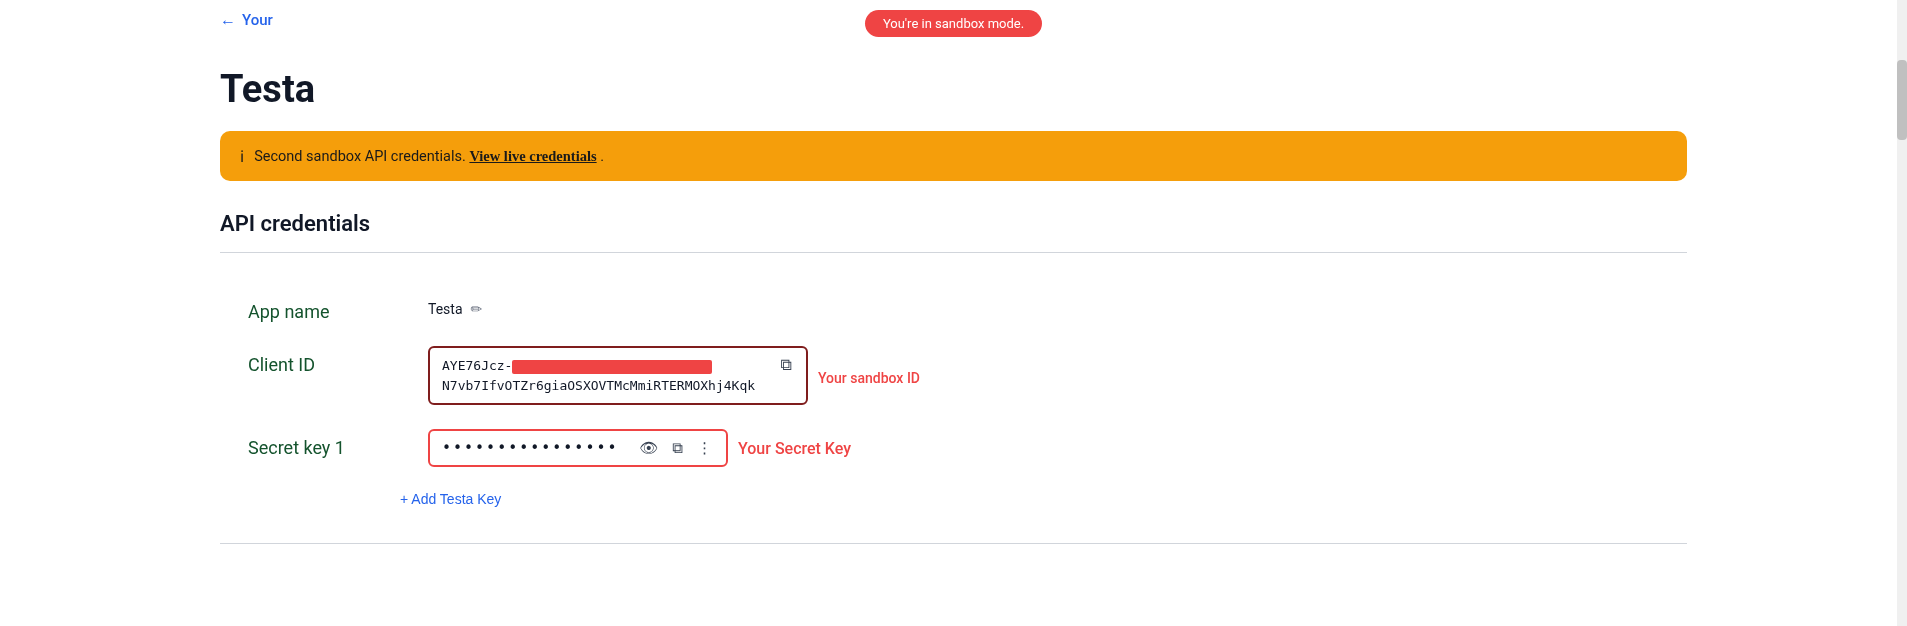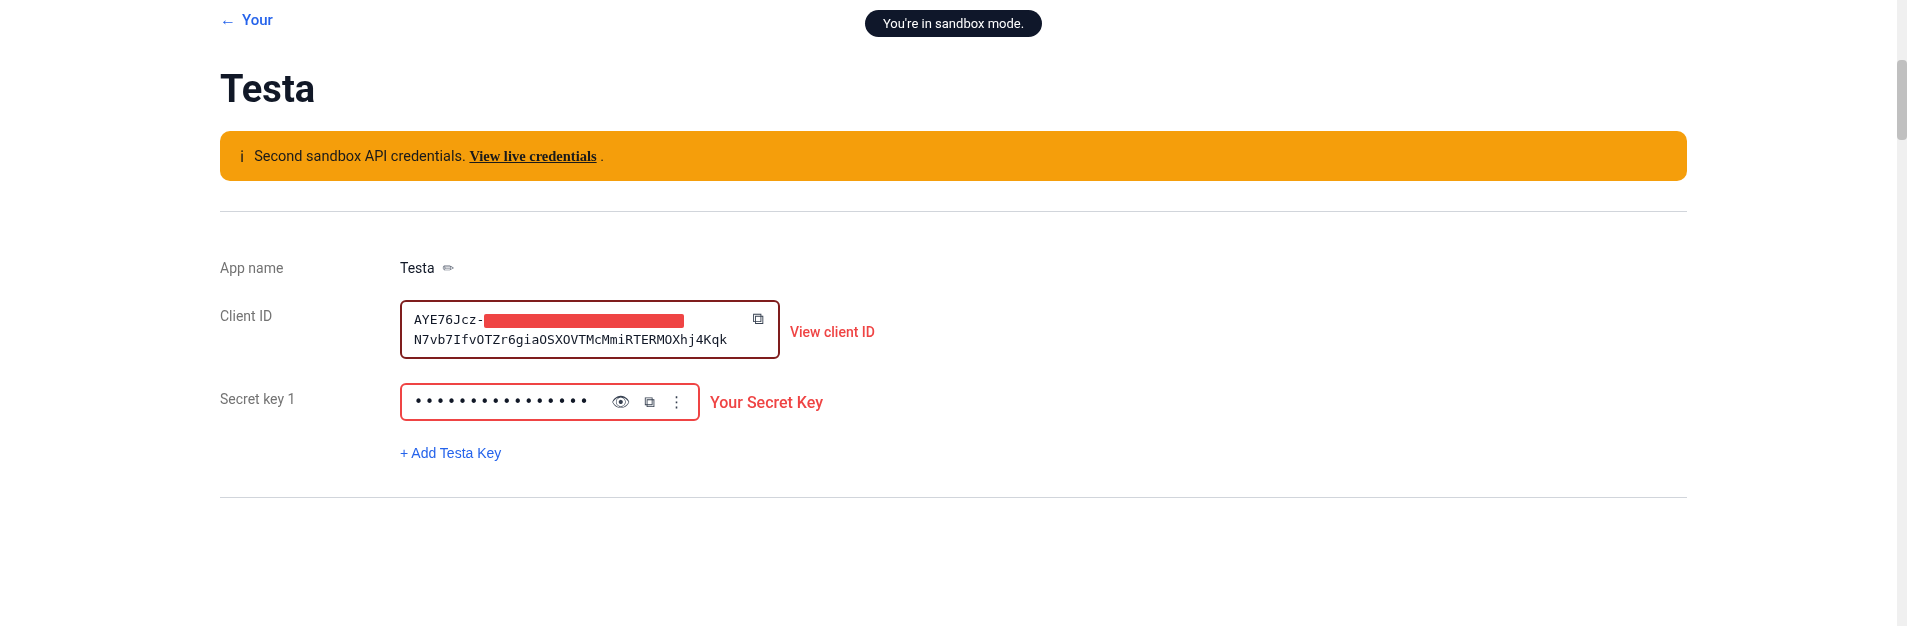--- a/index.html
+++ b/index.html
@@ -11,21 +11,21 @@
     }
 
     .top-bar {
       display: flex;
       justify-content: center;
       padding: 10px 0 0 0;
       position: relative;
     }
 
     .sandbox-badge {
-      background: #0f172a;
+      background: #ef4444;
       color: white;
       font-size: 13px;
       padding: 6px 18px;
       border-radius: 20px;
     }
 
     .back-link {
       position: absolute;
       left: 220px;
       top: 10px;
@@ -105,24 +105,25 @@
 
     .cred-row {
       display: flex;
       align-items: flex-start;
       padding: 12px 0;
       gap: 20px;
     }
 
     .cred-label {
       width: 160px;
-      font-size: 14px;
-      color: #737373;
+      font-size: 18px;
+      color: #14532d;
       padding-top: 8px;
       flex-shrink: 0;
+      margin-left: 28px;
     }
 
     .cred-value {
       display: flex;
       align-items: center;
       gap: 10px;
       flex: 1;
     }
 
     .app-name-value {
@@ -280,20 +281,21 @@
 
   <div class="sandbox-banner">
     <span class="info-icon">ℹ</span>
     <span>
       <span>Second sandbox API credentials.</span>
       <a>View live credentials</a>
       <span>.</span>
     </span>
   </div>
 
+  <div class="section-title">API credentials</div>
   <hr class="divider">
 
   <div class="credentials-table">
 
     <div class="cred-row">
       <div class="cred-label">App name</div>
       <div class="cred-value">
         <div class="app-name-value">
           <span>Testa</span>
           <span class="edit-icon">✏</span>
@@ -306,21 +308,21 @@
       <div class="cred-value">
         <div class="client-id-box">
           <div class="client-id-inner">
             <div class="client-id-text">
               <span>AYE76Jcz-</span><span class="client-id-redacted"></span><br>
               <span>N7vb7IfvOTZr6giaOSXOVTMcMmiRTERMOXhj4Kqk</span>
             </div>
             <button class="copy-icon-btn">⧉</button>
           </div>
         </div>
-        <div class="your-client-id-label">View client ID</div>
+        <div class="your-client-id-label">Your sandbox ID</div>
       </div>
     </div>
 
     <div class="cred-row">
       <div class="cred-label">Secret key 1</div>
       <div class="cred-value">
         <div class="secret-key-box">
           <span class="secret-dots">••••••••••••••••</span>
           <button class="icon-btn">👁</button>
           <button class="icon-btn">⧉</button>

